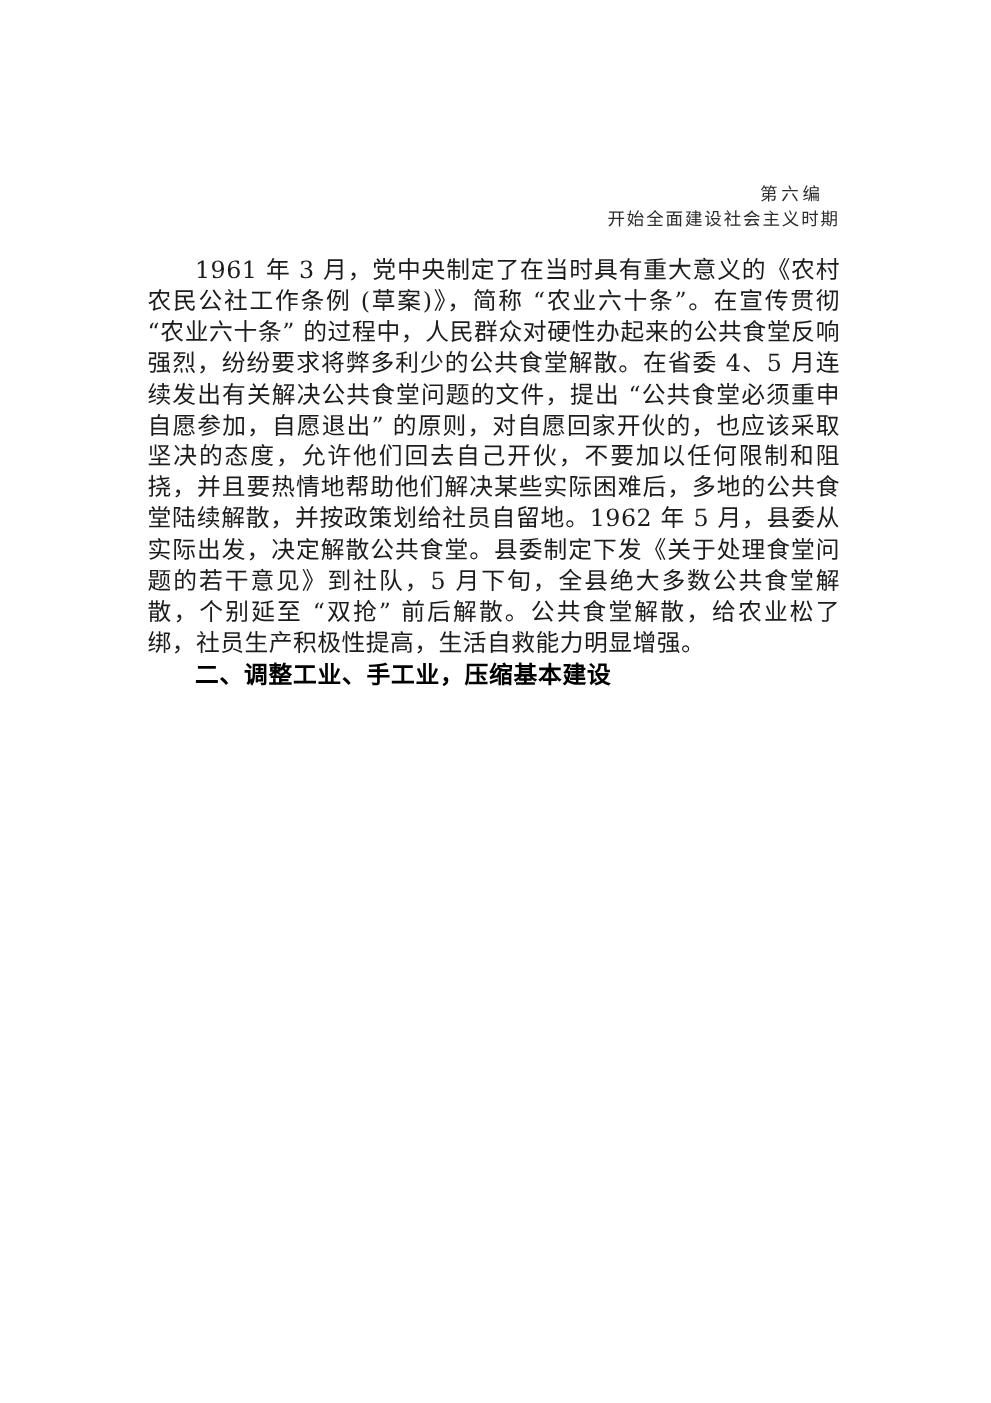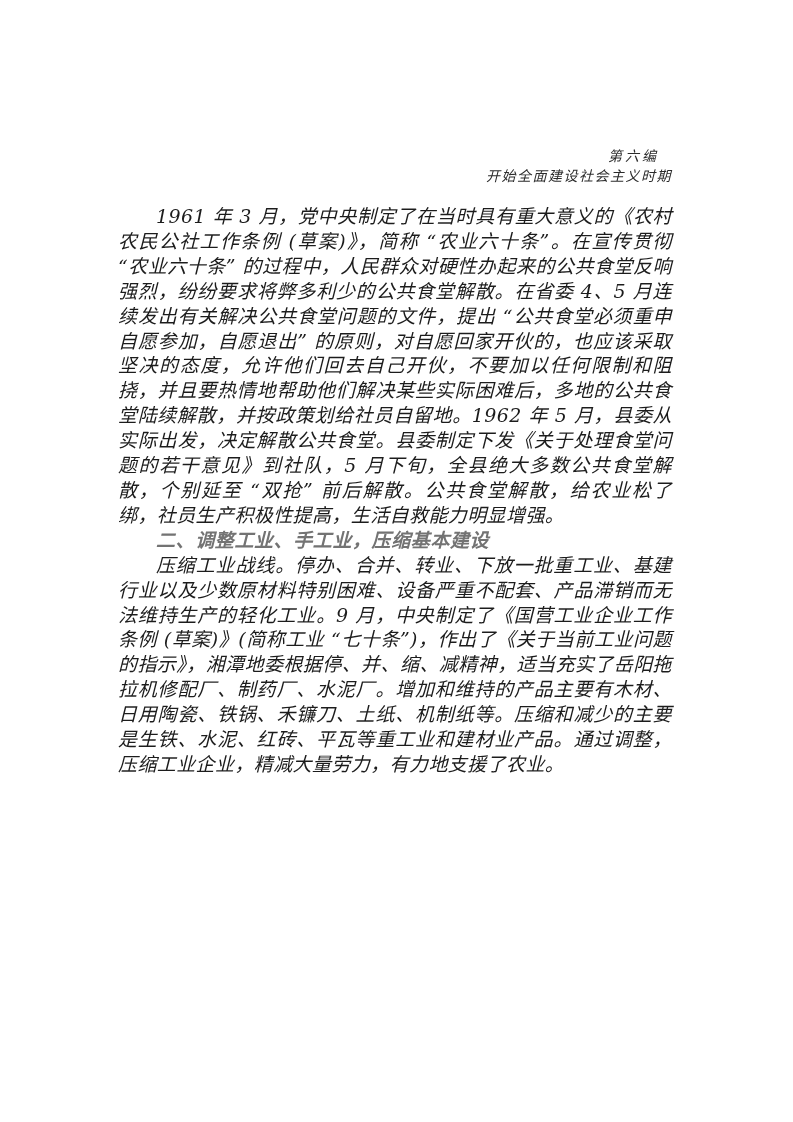--- a/index.html
+++ b/index.html
@@ -8,21 +8,20 @@
     background: #ffffff;
   }
   .page {
     position: relative;
     width: 793px;
     height: 904px;
     background: #ffffff;
     overflow: hidden;
     font-family: "DejaVu Serif", "Liberation Serif", serif;
     color: #1d1d1d;
-    font-style: italic;
   }
   
   .page-header {
     position: absolute;
     left: 118px;
     top: 146px;
     width: 554px;
     text-align: right;
     color: #2b2b2b;
     font-size: 14px;
@@ -54,21 +53,21 @@
   }
   .para.indent {
     text-indent: 2em;
   }
   .section-heading {
     font-family: "DejaVu Sans", "Liberation Sans", sans-serif;
     font-weight: 700;
     font-size: 19px;
     letter-spacing: 0.6px;
     text-indent: 2em;
-    color: #737373;
+    color: #000000;
   }
   
   .page-number {
     position: absolute;
     left: 118px;
     top: 952px;
     width: 530px;
     text-align: right;
     font-size: 11px;
     color: #1c1c1c;
@@ -80,18 +79,17 @@
 <div class="page">
 
   <div class="page-header">
     <div class="header-line header-volume">第六编</div>
     <div class="header-line header-period">开始全面建设社会主义时期</div>
   </div>
 
   <div class="page-body">
     <p class="para indent">1961 年 3 月，党中央制定了在当时具有重大意义的《农村农民公社工作条例 (草案)》，简称 “农业六十条”。在宣传贯彻 “农业六十条” 的过程中，人民群众对硬性办起来的公共食堂反响强烈，纷纷要求将弊多利少的公共食堂解散。在省委 4、5 月连续发出有关解决公共食堂问题的文件，提出 “公共食堂必须重申自愿参加，自愿退出” 的原则，对自愿回家开伙的，也应该采取坚决的态度，允许他们回去自己开伙，不要加以任何限制和阻挠，并且要热情地帮助他们解决某些实际困难后，多地的公共食堂陆续解散，并按政策划给社员自留地。1962 年 5 月，县委从实际出发，决定解散公共食堂。县委制定下发《关于处理食堂问题的若干意见》到社队，5 月下旬，全县绝大多数公共食堂解散，个别延至 “双抢” 前后解散。公共食堂解散，给农业松了绑，社员生产积极性提高，生活自救能力明显增强。</p>
     <h3 class="section-heading">二、调整工业、手工业，压缩基本建设</h3>
-    <p class="para indent">压缩工业战线。停办、合并、转业、下放一批重工业、基建行业以及少数原材料特别困难、设备严重不配套、产品滞销而无法维持生产的轻化工业。9 月，中央制定了《国营工业企业工作条例 (草案)》(简称工业 “七十条”)，作出了《关于当前工业问题的指示》，湘潭地委根据停、并、缩、减精神，适当充实了岳阳拖拉机修配厂、制药厂、水泥厂。增加和维持的产品主要有木材、日用陶瓷、铁锅、禾镰刀、土纸、机制纸等。压缩和减少的主要是生铁、水泥、红砖、平瓦等重工业和建材业产品。通过调整，压缩工业企业，精减大量劳力，有力地支援了农业。</p>
   </div>
 
   <div class="page-number">237</div>
 
 </div>
 
 </body></html>

